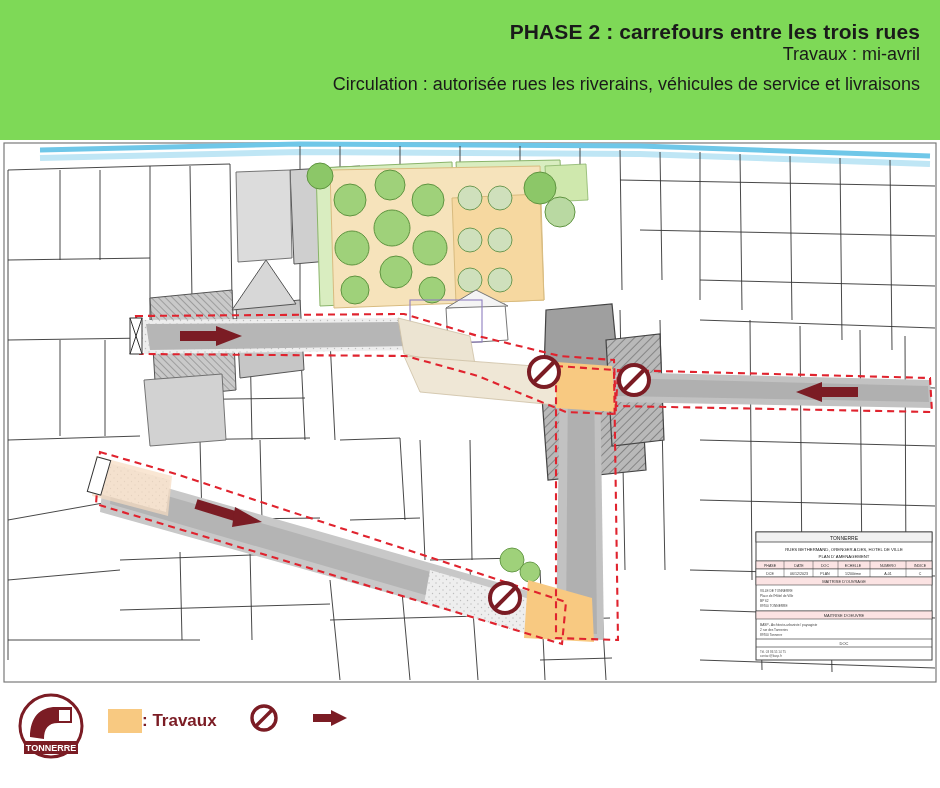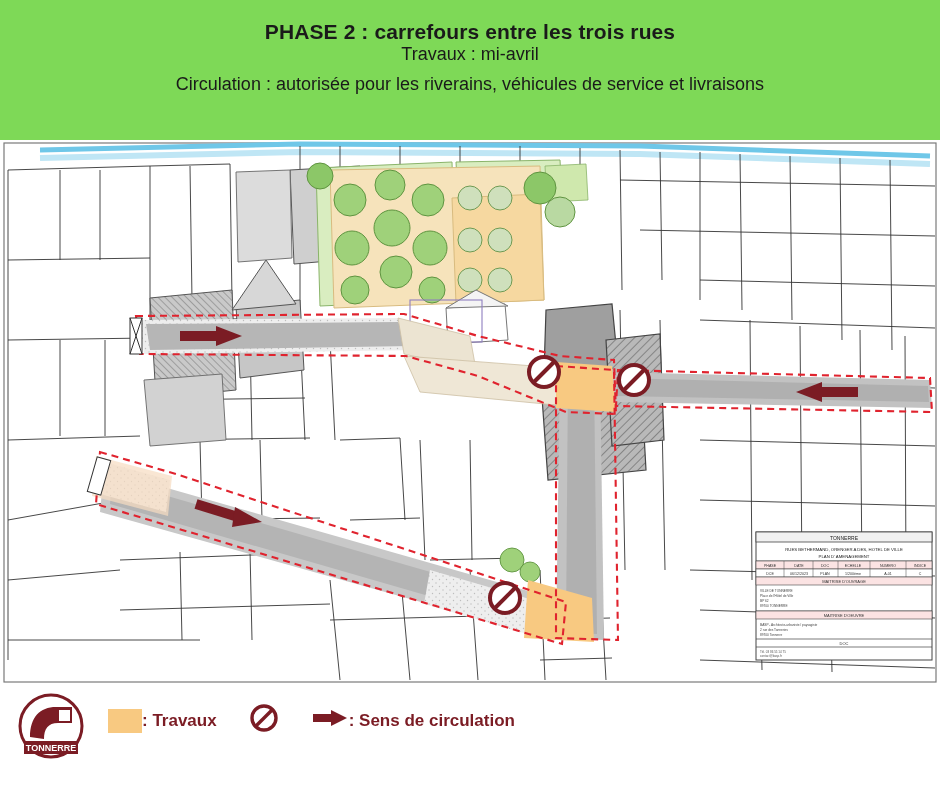--- a/index.html
+++ b/index.html
@@ -15,21 +15,21 @@
     position: relative;
   }
 
   
   .header {
     background: #7ed957;
     width: 940px;
     height: 140px;
     box-sizing: border-box;
     padding: 12px 20px 0 20px;
-    text-align: center;
+    text-align: right;
     color: #1a1a1a;
   }
   .header-title {
     font-size: 21px;
     font-weight: bold;
     letter-spacing: 0.1px;
     margin: 8px 0 0 0;
   }
   .header-sub1 {
     font-size: 18px;
@@ -95,21 +95,21 @@
     width: 66px;
     height: 66px;
   }
 </style>
 </head>
 <body>
 
 <div class="header">
   <div class="header-title">PHASE 2 : carrefours entre les trois rues</div>
   <div class="header-sub1">Travaux : mi-avril</div>
-  <div class="header-sub2">Circulation : autorisée pour les riverains, véhicules de service et livraisons</div>
+  <div class="header-sub2">Circulation : autorisée rues les riverains, véhicules de service et livraisons</div>
 </div>
 
 <div class="map-wrap">
   <svg class="map-svg" width="940" height="545" viewBox="0 0 940 545">
     <defs>
       <pattern id="hatchGrey" width="6" height="6" patternUnits="userSpaceOnUse" patternTransform="rotate(45)">
         <rect width="6" height="6" fill="#b9b9b9"></rect>
         <line x1="0" y1="0" x2="0" y2="6" stroke="#777" stroke-width="1.6"></line>
       </pattern>
       <pattern id="hatchGrey2" width="5" height="5" patternUnits="userSpaceOnUse" patternTransform="rotate(-45)">
@@ -360,17 +360,16 @@
       </span>
     </div>
 
     <div class="legend-item">
       <span>
         <svg width="38" height="22" viewBox="0 0 38 22">
           <line x1="2" y1="11" x2="22" y2="11" stroke="#7b1c24" stroke-width="8"></line>
           <polygon points="20,3 36,11 20,19" fill="#7b1c24"></polygon>
         </svg>
       </span>
-      <span class="lbl">: Sens de circulation</span>
     </div>
 
   </div>
 </div>
 
 </body></html>

